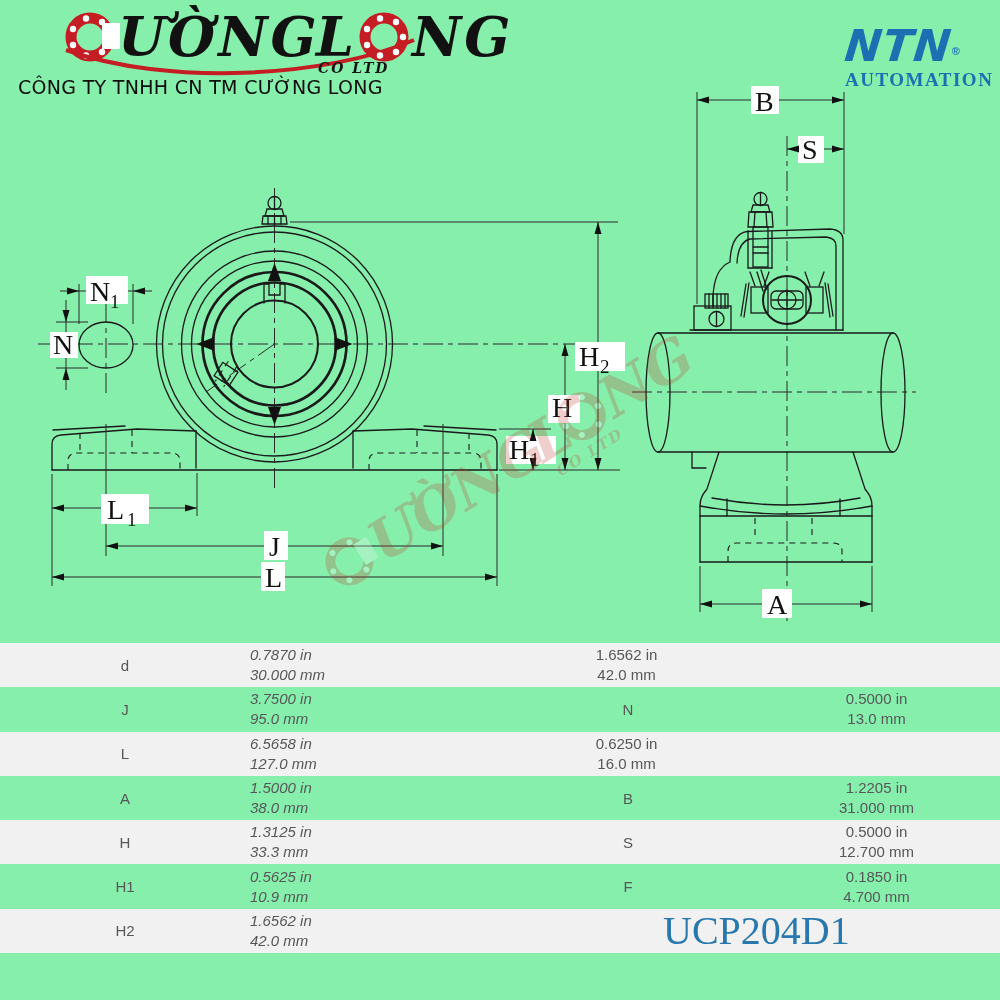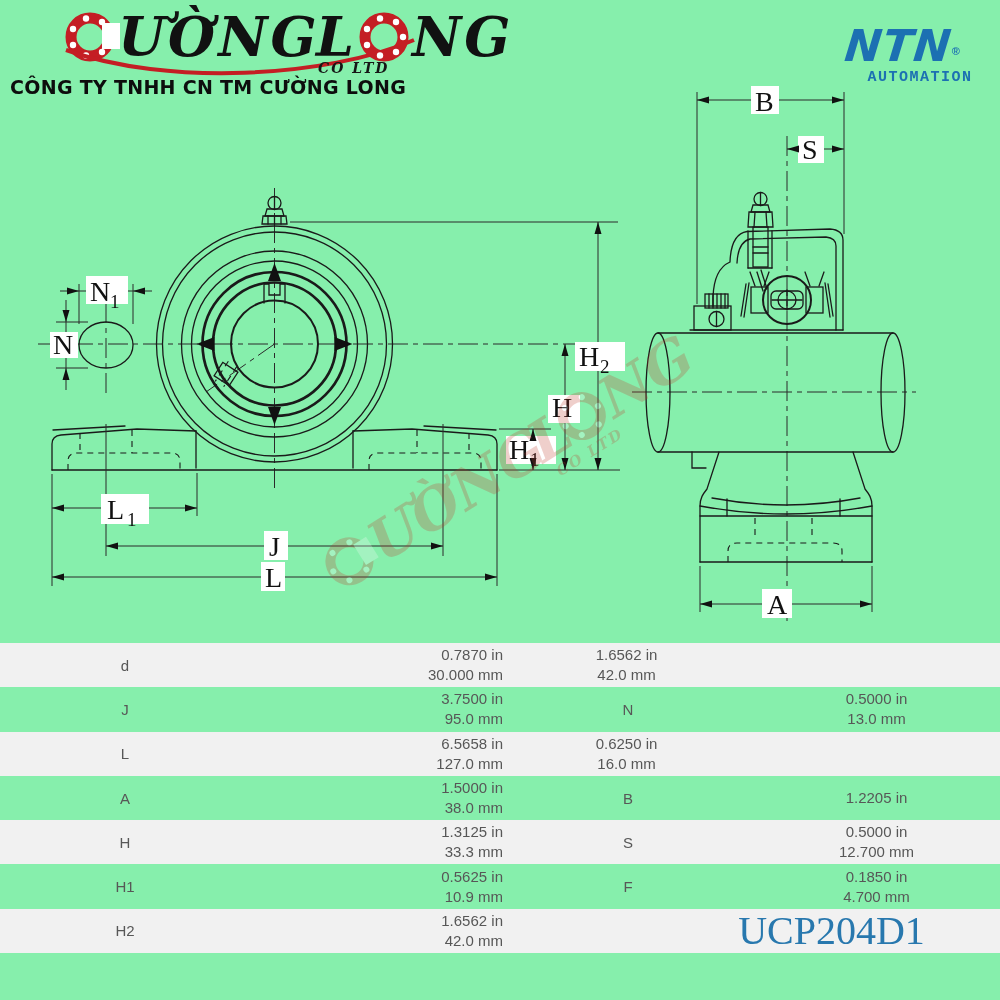--- a/index.html
+++ b/index.html
@@ -1,29 +1,29 @@
 <!DOCTYPE html>
 <html><head>
 <meta charset="utf-8">
 <style>
   html,body{margin:0;padding:0;background:#fff;}
   #page{position:relative;width:1000px;height:1000px;background:#86efac;overflow:hidden;
         font-family:"Liberation Sans",sans-serif;}
   
   #brand-logo{position:absolute;left:16px;top:4px;z-index:5;}
-  #company-line{position:absolute;left:10px;top:76px;width:420px;z-index:5;
-      font-family:"DejaVu Sans",sans-serif;font-weight:700;font-size:19px;
+  #company-line{position:absolute;left:18px;top:76px;width:420px;z-index:5;
+      font-family:"DejaVu Sans",sans-serif;font-weight:400;font-size:19px;
       letter-spacing:.3px;color:#0d0d0d;white-space:nowrap;}
   #ntn-block{position:absolute;left:845px;top:24px;width:150px;z-index:5;text-align:left;}
   .ntn-name{font-family:"DejaVu Sans",sans-serif;font-style:italic;font-weight:900;
       font-size:44px;line-height:44px;letter-spacing:1px;display:inline-block;
       transform:skewX(-6deg);}
   .ntn-reg{font-size:11px;vertical-align:6px;font-weight:700;}
-  .ntn-sub{font-family:Liberation Mono, monospace;font-weight:800;font-size:15px;
-      letter-spacing:1.5px;margin-top:1px;text-align:center;}
+  .ntn-sub{font-family:Liberation Serif, serif;font-weight:800;font-size:19px;
+      letter-spacing:1.5px;margin-top:1px;}
   
   #drawing-svg{position:absolute;left:0;top:0;z-index:1;}
   .ln{stroke:#1a1a1a;stroke-width:1.3;fill:none;stroke-linecap:round;}
   .thk{stroke:#1a1a1a;stroke-width:2.7;fill:none;}
   .md{stroke:#1a1a1a;stroke-width:2;fill:none;}
   .dim{stroke:#2a2a2a;stroke-width:1;fill:none;}
   .cl{stroke:#2a2a2a;stroke-width:1;fill:none;stroke-dasharray:20 5 5 5;}
   .dsh{stroke:#1a1a1a;stroke-width:1.1;fill:none;stroke-dasharray:6 5;}
   .arr{fill:#111;stroke:none;}
   .lblbg{fill:#fff;stroke:none;}
@@ -36,24 +36,24 @@
   .logotxt{font-family:"DejaVu Serif",serif;font-style:italic;font-weight:bold;
       font-size:54px;fill:#111;letter-spacing:3px;}
   .logoco{font-family:"DejaVu Serif",serif;font-style:italic;font-weight:bold;
       font-size:14px;fill:#161616;letter-spacing:2px;}
   
   #spec-table{position:absolute;left:0;top:643px;width:1000px;z-index:4;
       font-size:15px;color:#575757;}
   .trow{display:flex;height:44.3px;align-items:center;}
   .trow.odd{background:#f1f1f1;}
   .c1{width:250px;text-align:center;}
-  .c2{width:253px;text-align:right;line-height:20px;}
+  .c2{width:253px;text-align:left;line-height:20px;font-style:italic;}
   .c3{width:250px;text-align:center;}
   .c4{width:247px;text-align:center;line-height:20px;}
-  .part-cell{width:497px;box-sizing:border-box;padding-left:160px;text-align:center;
+  .part-cell{width:497px;box-sizing:border-box;padding-left:160px;
       font-family:"Liberation Serif",serif;font-size:40px;line-height:42px;}
 </style>
 </head>
 <body>
 
 <div id="page">
 
   <svg id="brand-logo" width="580" height="74" viewBox="0 0 580 74">
     <g>
       <circle cx="74" cy="33" r="19" fill="none" stroke="#c41e24" stroke-width="11"></circle>
@@ -374,20 +374,21 @@
 
     <div class="trow">
       <div class="c1">A</div>
       <div class="c2">
         <div>1.5000 in</div>
         <div>38.0 mm</div>
       </div>
       <div class="c3">B</div>
       <div class="c4">
         <div>1.2205 in</div>
+        <div>31.000 mm</div>
       </div>
     </div>
 
     <div class="trow odd">
       <div class="c1">H</div>
       <div class="c2">
         <div>1.3125 in</div>
         <div>33.3 mm</div>
       </div>
       <div class="c3">S</div>

